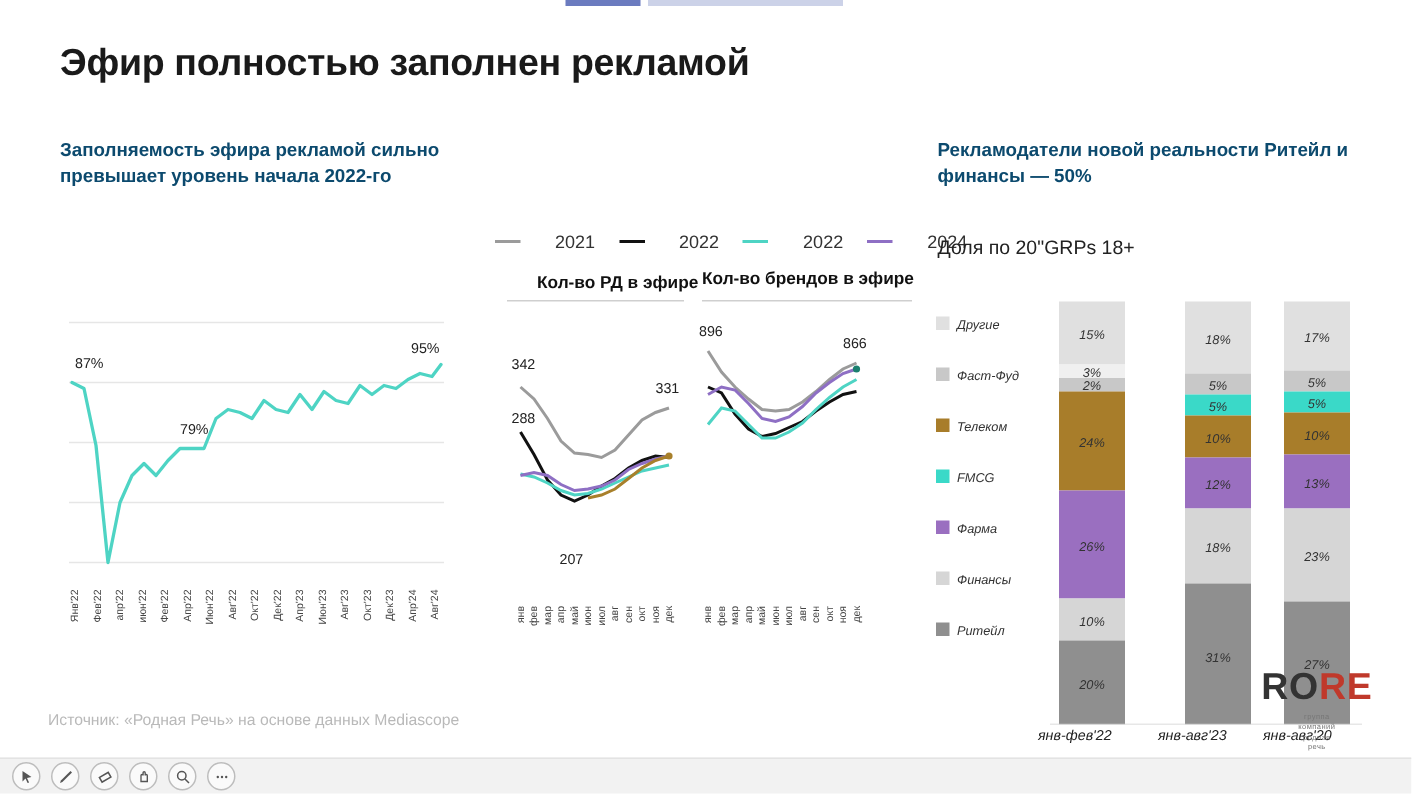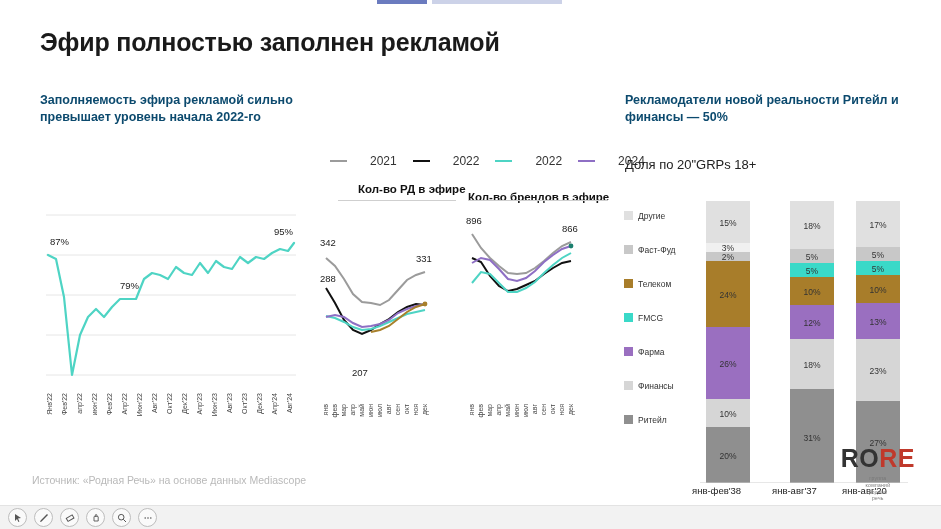--- a/index.html
+++ b/index.html
@@ -21,29 +21,29 @@
   .c1sub{left:40px;top:140px;width:250px;}
   .c3sub{left:625px;top:148px;width:260px;font-size:13px;color:#222;}
 
   
   .legend{position:absolute;left:330px;top:146px;display:flex;gap:16px;align-items:center;font-size:12px;color:#333;}
   .legend .item{display:flex;align-items:center;gap:23px;}
   .legend .ln{display:inline-block;width:17px;height:2px;}
 
   .mini-title{position:absolute;font-size:11.5px;font-weight:bold;color:#111;}
   .mt1{left:358px;top:175px;}
-  .mt2{left:468px;top:183px;}
+  .mt2{left:468px;top:172px;}
   .mt-rule{position:absolute;height:1px;background:#d8d8d8;}
 
   svg{display:block;}
 
   .chart1{position:absolute;left:38px;top:185px;}
-  .chart2{position:absolute;left:316px;top:196px;}
+  .chart2{position:absolute;left:337px;top:196px;}
   .chart3{position:absolute;left:462px;top:196px;}
-  .chart4{position:absolute;left:620px;top:185px;}
+  .chart4{position:absolute;left:620px;top:185px;font-style:italic;}
 
   .axlab{font-size:7px;fill:#444;font-family:"Liberation Sans",sans-serif;}
   .vlab{font-size:8.5px;fill:#333;font-family:"Liberation Sans",sans-serif;}
   .dlab{font-size:9.5px;fill:#222;font-family:"Liberation Sans",sans-serif;}
 
   .source{position:absolute;left:32px;top:466px;font-size:10.5px;color:#b9b9b9;}
 
   .logo{position:absolute;right:26px;top:438px;text-align:center;}
   .logo .word{font-size:25px;font-weight:bold;color:#333;letter-spacing:0.5px;line-height:1;}
   .logo .word .red{color:#c0392b;}
@@ -255,22 +255,22 @@
         <text class="vlab" x="258" y="79" text-anchor="middle" fill="#222">5%</text>
         <text class="vlab" x="258" y="100" text-anchor="middle" fill="#fff">10%</text>
         <text class="vlab" x="258" y="132" text-anchor="middle" fill="#fff">13%</text>
         <text class="vlab" x="258" y="181" text-anchor="middle" fill="#222">23%</text>
         <text class="vlab" x="258" y="253" text-anchor="middle" fill="#fff">27%</text>
       </g>
 
       <line x1="80" y1="290" x2="288" y2="290" stroke="#cfcfcf" stroke-width="1"></line>
     </svg>
     <div style="position:relative;margin-top:2px;font-size:9.5px;color:#222;">
-      <span style="position:absolute;left:72px;">янв-фев'38</span>
-      <span style="position:absolute;left:152px;">янв-авг'37</span>
+      <span style="position:absolute;left:72px;">янв-фев'22</span>
+      <span style="position:absolute;left:152px;">янв-авг'23</span>
       <span style="position:absolute;left:222px;">янв-авг'20</span>
     </div>
   </div>
 
   <div class="source">Источник: «Родная Речь» на основе данных Mediascope</div>
 
   <div class="logo">
     <div class="word"><span>RO</span><span class="red">RE</span></div>
     <div class="cap">
       <div>группа</div>

